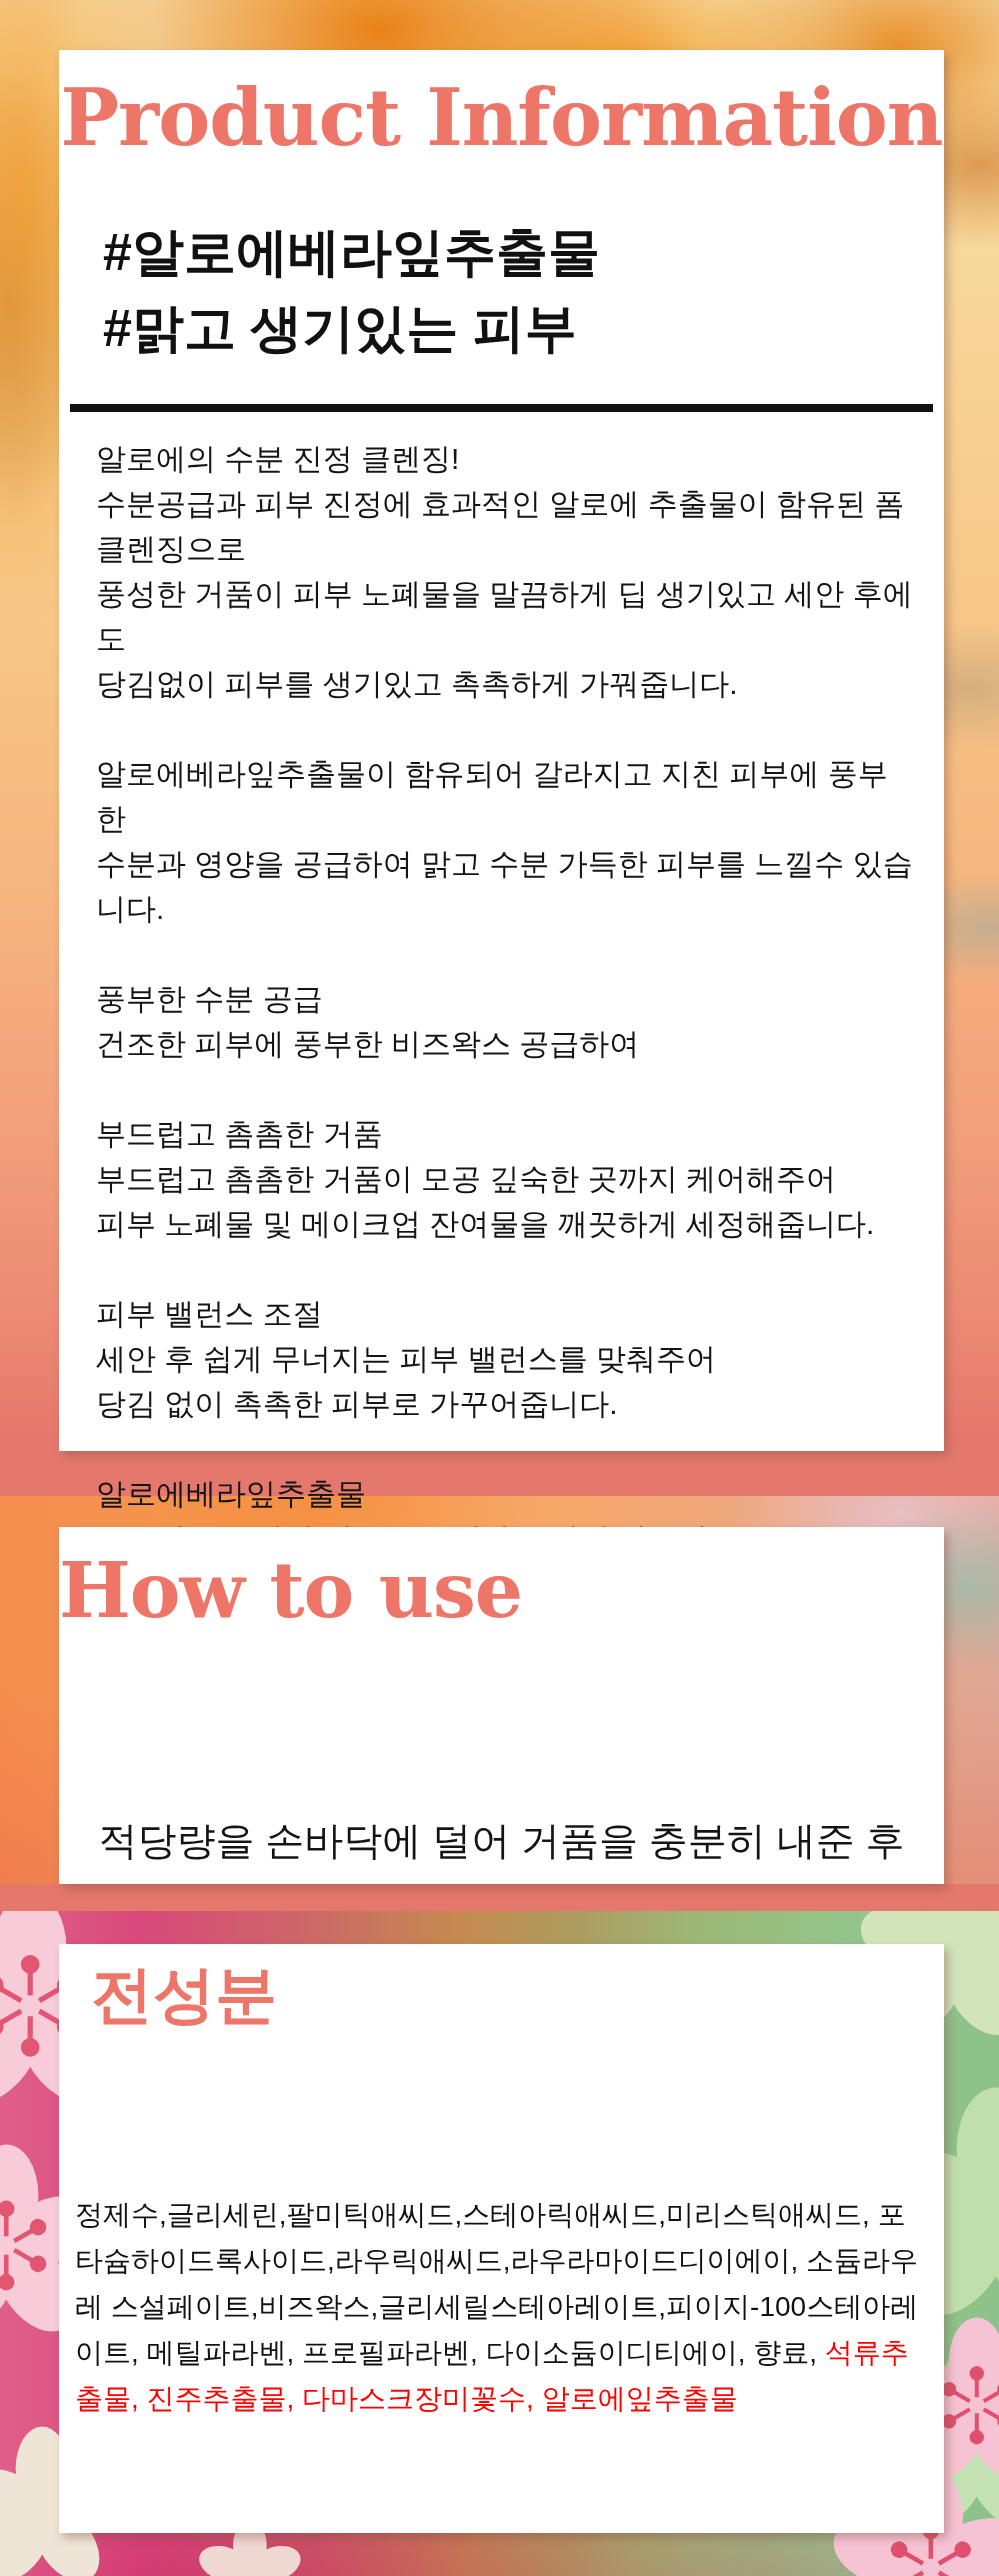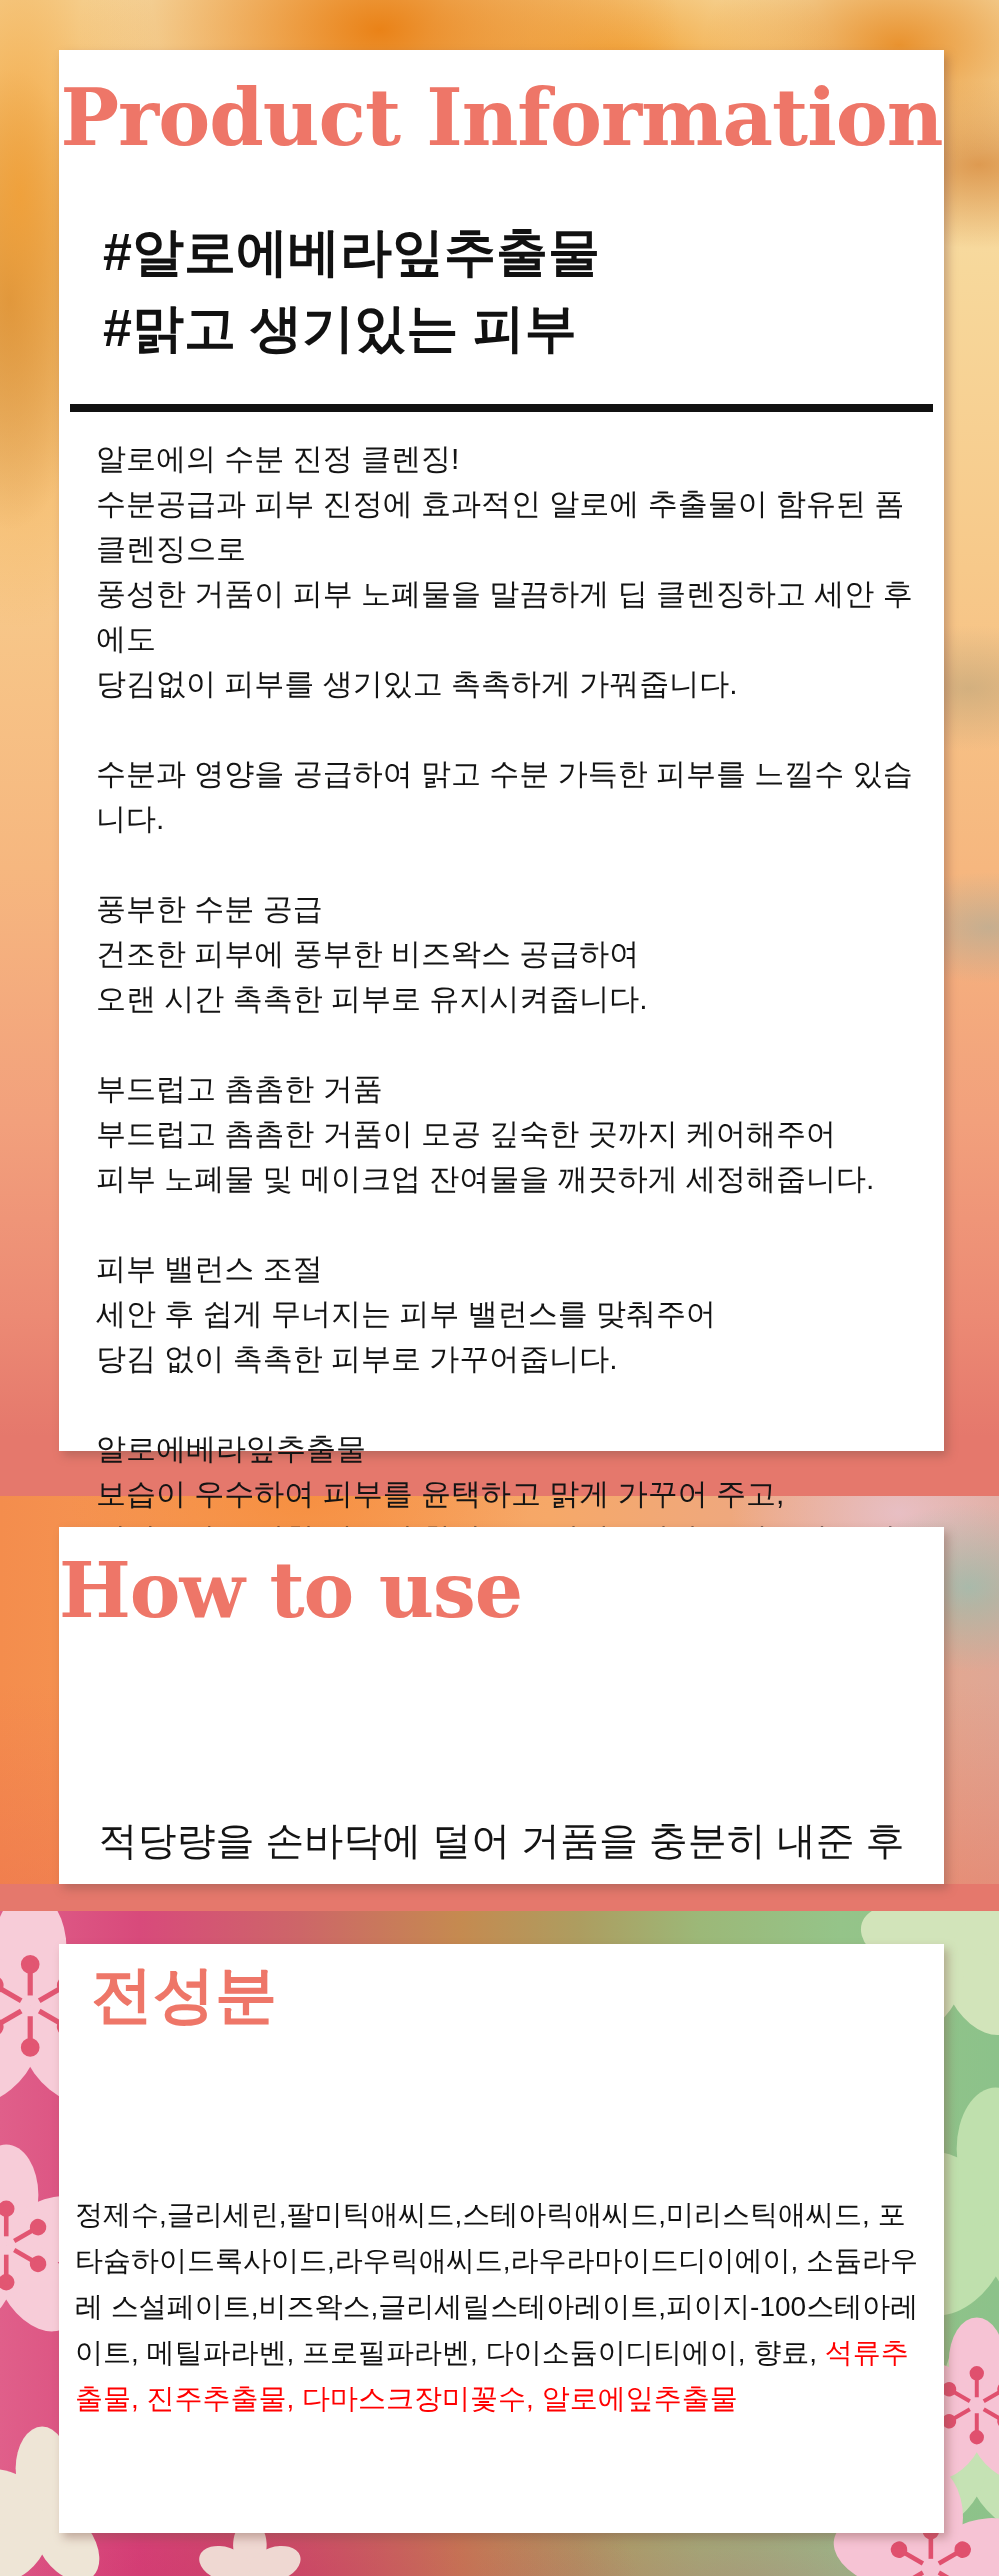--- a/index.html
+++ b/index.html
@@ -113,30 +113,30 @@
     <h1 class="pi-title">Product Information</h1>
     <div class="hashtags">
       <div>#알로에베라잎추출물</div>
       <div>#맑고 생기있는 피부</div>
     </div>
     <div class="divider"></div>
     <div class="pi-body">
       <div class="pi-block">
         <div>알로에의 수분 진정 클렌징!</div>
         <div>수분공급과 피부 진정에 효과적인 알로에 추출물이 함유된 폼 클렌징으로</div>
-        <div>풍성한 거품이 피부 노폐물을 말끔하게 딥 클렌징하고 세안 후에도</div>
+        <div>풍성한 거품이 피부 노폐물을 말끔하게 딥 생기있고 세안 후에도</div>
         <div>당김없이 피부를 생기있고 촉촉하게 가꿔줍니다.</div>
       </div>
       <div class="pi-block">
+        <div>알로에베라잎추출물이 함유되어 갈라지고 지친 피부에 풍부한</div>
         <div>수분과 영양을 공급하여 맑고 수분 가득한 피부를 느낄수 있습니다.</div>
       </div>
       <div class="pi-block">
         <div>풍부한 수분 공급</div>
         <div>건조한 피부에 풍부한 비즈왁스 공급하여</div>
-        <div>오랜 시간 촉촉한 피부로 유지시켜줍니다.</div>
       </div>
       <div class="pi-block">
         <div>부드럽고 촘촘한 거품</div>
         <div>부드럽고 촘촘한 거품이 모공 깊숙한 곳까지 케어해주어</div>
         <div>피부 노폐물 및 메이크업 잔여물을 깨끗하게 세정해줍니다.</div>
       </div>
       <div class="pi-block">
         <div>피부 밸런스 조절</div>
         <div>세안 후 쉽게 무너지는 피부 밸런스를 맞춰주어</div>
         <div>당김 없이 촉촉한 피부로 가꾸어줍니다.</div>

